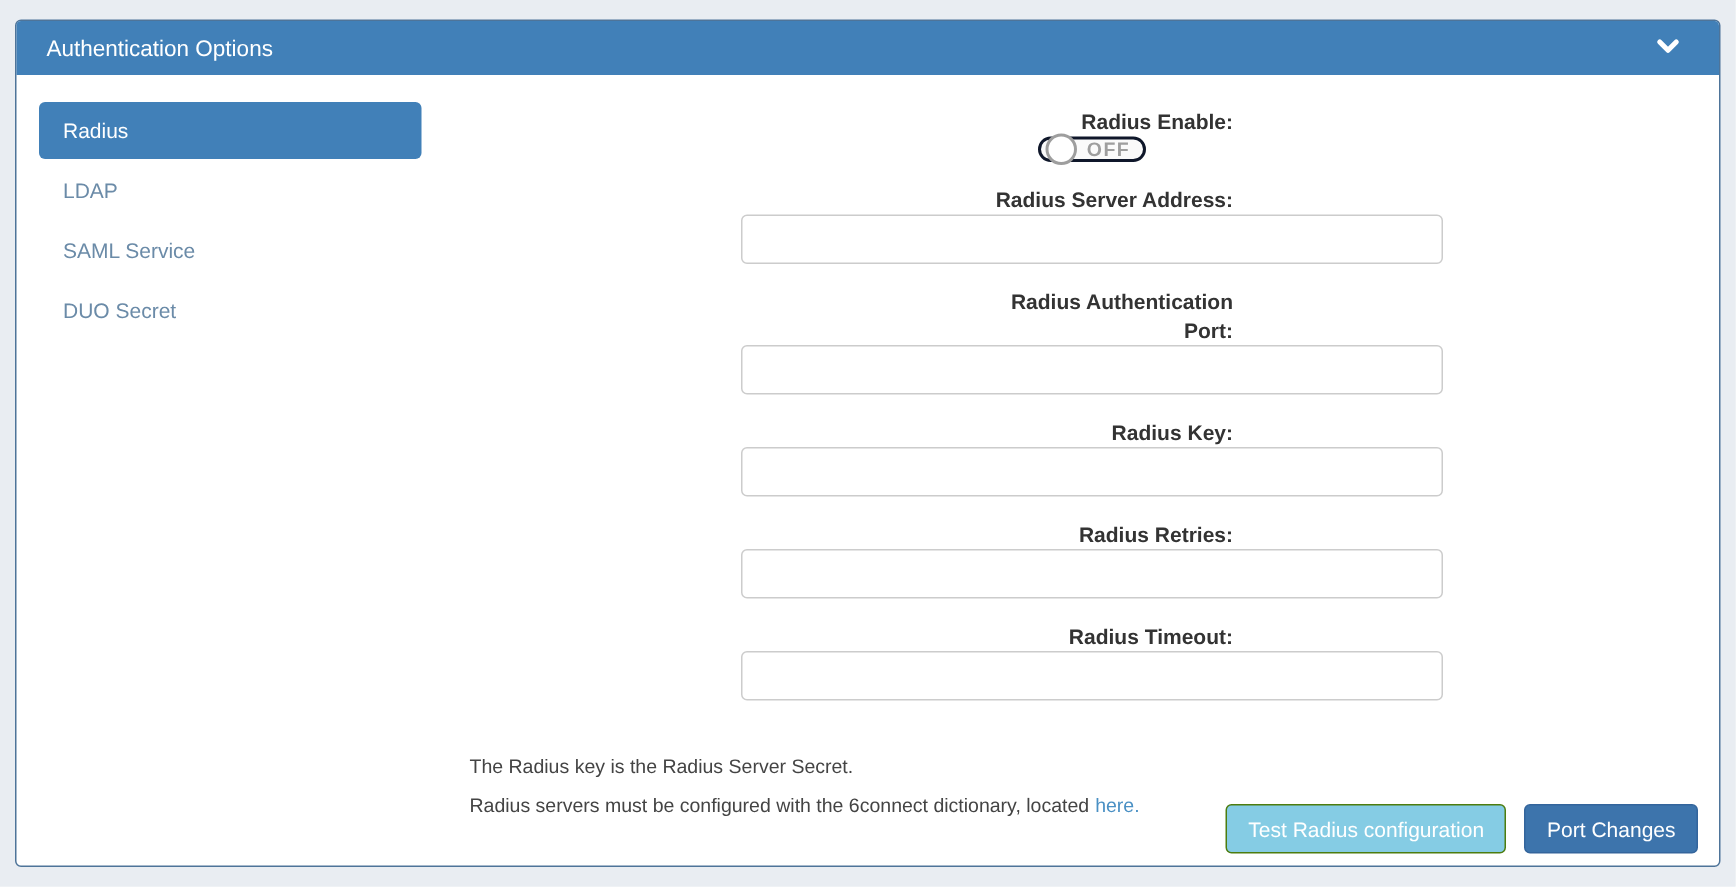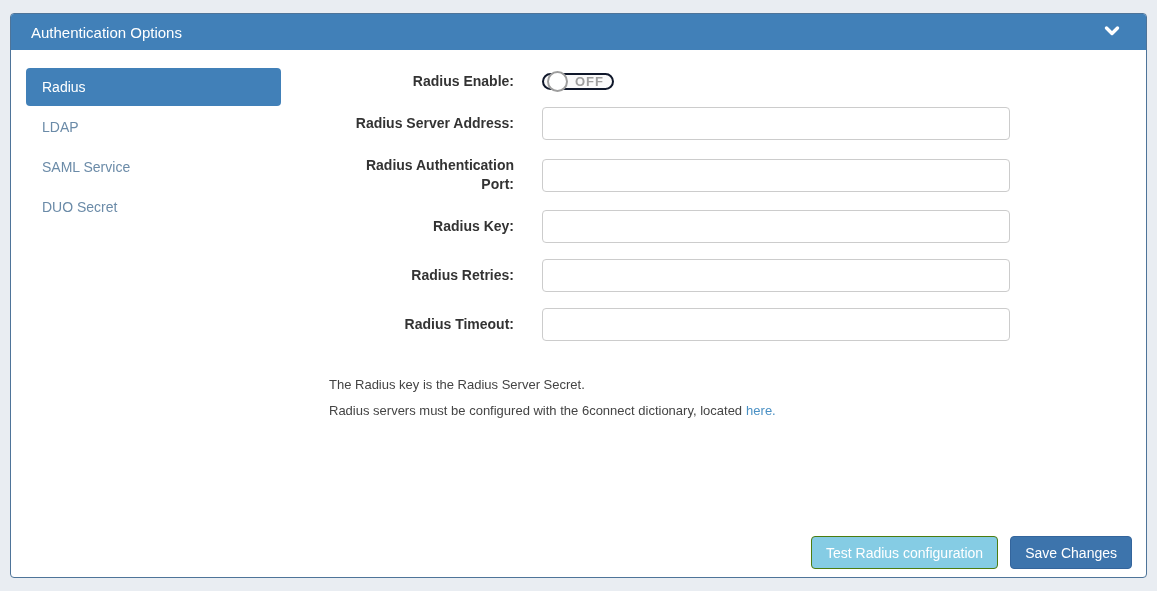--- a/index.html
+++ b/index.html
@@ -32,21 +32,20 @@
   .collapse-btn {
     background: none; border: none; cursor: pointer;
     display: flex; align-items: center;
     padding: 2px;
   }
   .panel-body {
     display: flex;
     padding-top: 18px;
     position: relative;
     height: 529px;
-    gap: 16px;
   }
   
   .sidebar {
     width: 270px;
     padding-left: 15px;
     flex: 0 0 270px;
   }
   .side-item {
     width: 255px;
     padding: 11px 16px;
@@ -62,20 +61,21 @@
   }
   
   .main {
     flex: 1;
     padding-top: 4px;
   }
   .form-row {
     display: flex;
     align-items: center;
     margin-bottom: 16px;
+    flex-direction: column;
   }
   .form-row label {
     display: block;
     width: 172px;
     margin-left: 45px;
     text-align: right;
     font-size: 14px;
     font-weight: bold;
     color: #333333;
     line-height: 19px;
@@ -240,17 +240,17 @@
 
       <div class="notes">
         <div class="note">The Radius key is the Radius Server Secret.</div>
         <div class="note"><span>Radius servers must be configured with the 6connect dictionary, located</span><a>here.</a></div>
       </div>
 
     </div>
 
     <div class="footer-actions">
       <button class="btn btn-test">Test Radius configuration</button>
-      <button class="btn btn-save">Save Changes</button>
+      <button class="btn btn-save">Port Changes</button>
     </div>
 
   </div>
 </div>
 
 </body></html>

